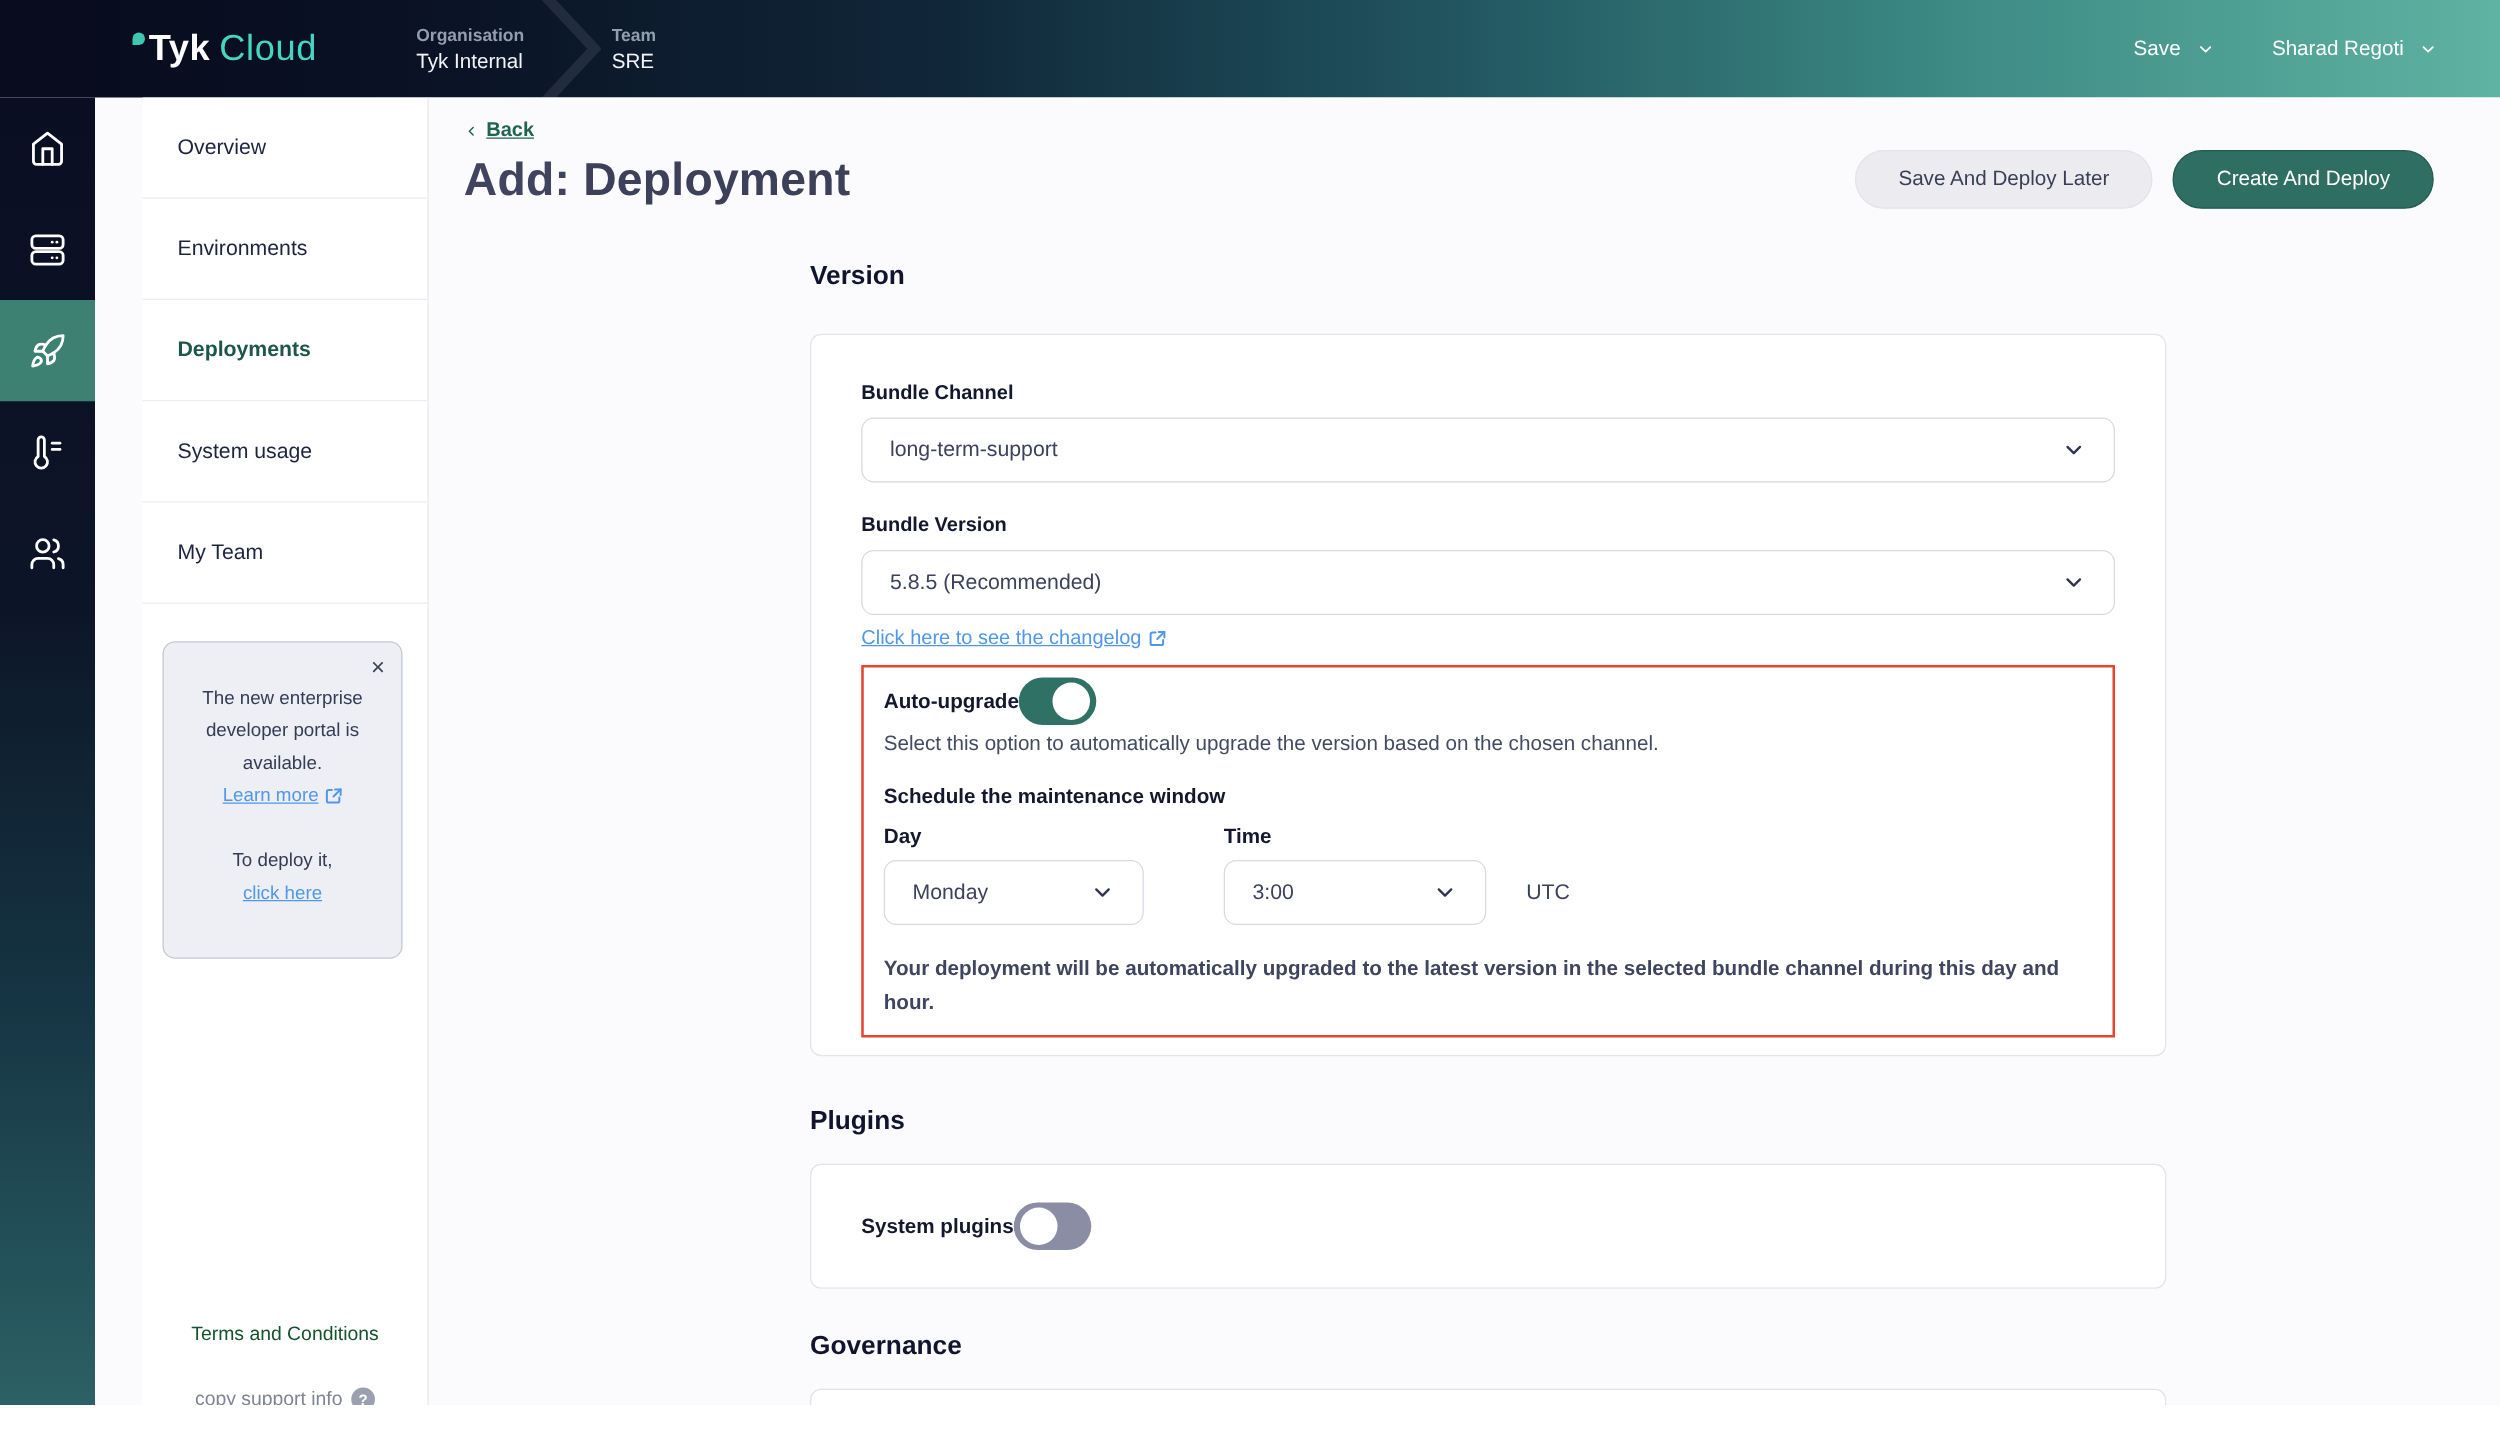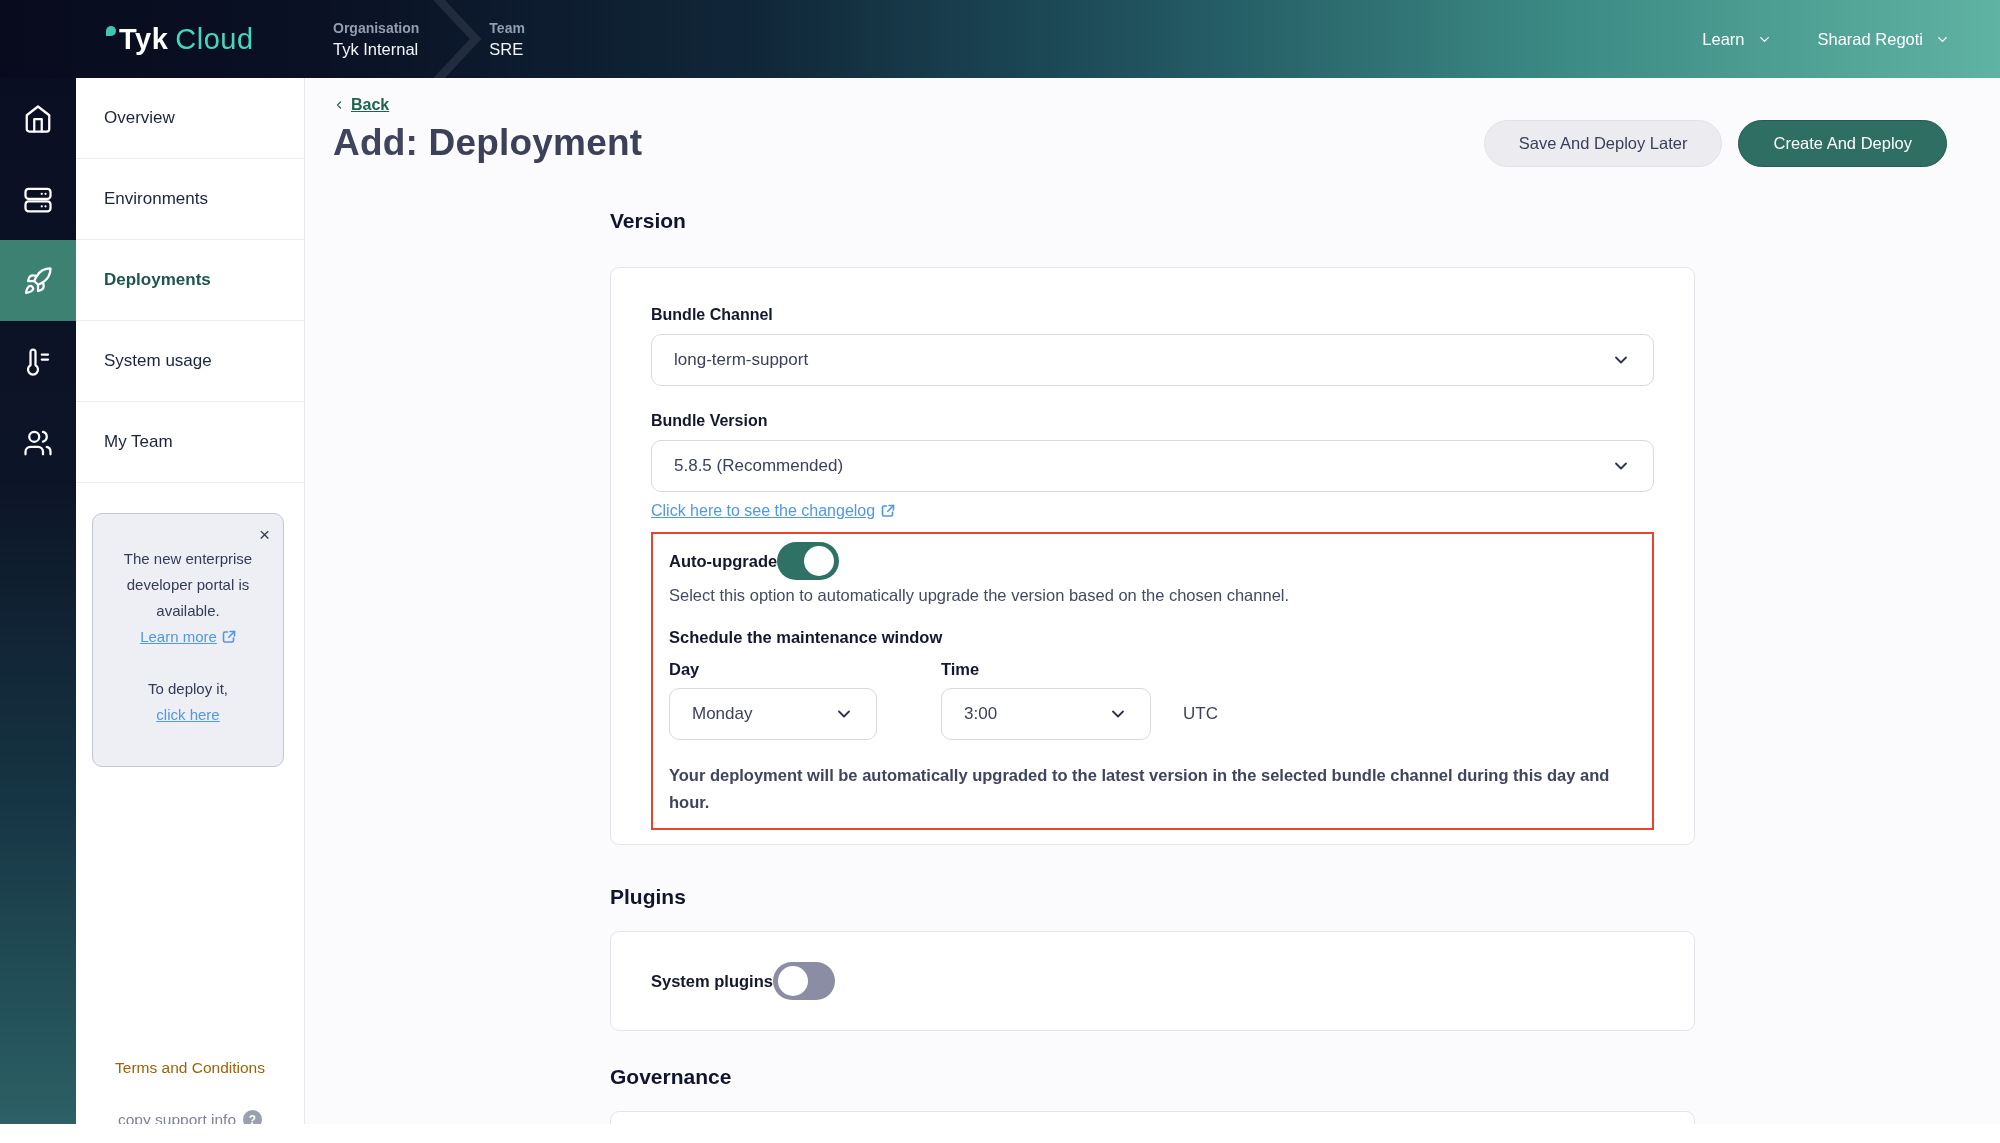--- a/index.html
+++ b/index.html
@@ -28,33 +28,33 @@
 
   
   .shell { display:flex; height:1065px; }
 
   .rail { width:76px; flex:0 0 76px;
     background:linear-gradient(180deg,#0a0e22 0%,#0c1527 38%,#163544 68%,#24525a 88%,#2e6368 100%); }
   .rail-cell { height:81px; display:flex; align-items:center; justify-content:center; cursor:pointer; }
   .rail-cell.active { background:#3d8173; }
   .rail-cell svg { width:30px; height:30px; stroke:#ffffff; fill:none; stroke-width:1.8; stroke-linecap:round; stroke-linejoin:round; }
 
-  .sidenav { width:229px; flex:0 0 229px; background:#ffffff; border-right:1px solid #e7e7ee; position:relative; }
+  .sidenav { width:229px; flex:0 0 229px; background:#ffffff; border-right:1px solid #e7e7ee; position:relative;margin-left:38px; }
   .nav-row { height:81px; display:flex; align-items:center; padding-left:28px; border-bottom:1px solid #ececf2; cursor:pointer; }
   .nav-row span { font-size:17px; color:#1c2440; }
   .nav-row.active span { color:#1d564c; font-weight:700; }
 
   .notice { margin:30px 20px 0 16px; background:#edeff4; border:1px solid #c3c7d2; border-radius:10px;
     padding:10px 13px 38px; text-align:center; }
   .notice-close { text-align:right; color:#3a4054; font-size:19px; line-height:22px; cursor:pointer; }
   .notice-text { color:#343b55; font-size:15px; line-height:26px; }
   .n-link { color:#4f97e8; text-decoration:underline; font-size:15px; line-height:26px; cursor:pointer; display:inline-flex; align-items:center; gap:5px; }
   .notice-gap { height:26px; }
   .ext { stroke:#4f97e8; fill:none; stroke-width:1.6; stroke-linecap:round; stroke-linejoin:round; width:14px; height:14px; }
-  .side-terms { position:absolute; bottom:66px; width:100%; text-align:center; color:#a16207; font-size:15.5px; cursor:pointer; }
+  .side-terms { position:absolute; bottom:66px; width:100%; text-align:center; color:#14532d; font-size:15.5px; cursor:pointer; }
   .side-support { position:absolute; bottom:14px; width:100%; text-align:center; color:#7e8495; font-size:15.5px;
     display:flex; align-items:center; justify-content:center; gap:7px; }
   .q-badge { width:19px; height:19px; border-radius:50%; background:#9aa0ae; color:#ffffff; font-size:12px; font-weight:700;
     display:inline-flex; align-items:center; justify-content:center; cursor:pointer; }
 
   
   .main { flex:1; background:#fbfbfd; padding:16px 53px 0 28px; }
   .page-head { display:flex; justify-content:space-between; align-items:flex-start; }
   .back-link { display:inline-flex; align-items:center; gap:6px; color:#1e654b; font-size:16px; font-weight:700; cursor:pointer; height:22px; }
   .back-link .bchev { stroke:#1e654b; fill:none; stroke-width:2.4; stroke-linecap:round; stroke-linejoin:round; }
@@ -121,21 +121,21 @@
       <span class="crumb-label">Organisation</span>
       <span class="crumb-value">Tyk Internal</span>
     </div>
     <div class="crumb-divider"></div>
     <div class="crumb">
       <span class="crumb-label">Team</span>
       <span class="crumb-value">SRE</span>
     </div>
     <div class="top-right">
       <div class="top-menu">
-        <span>Learn</span>
+        <span>Save</span>
         <svg class="chev" width="15" height="15" viewBox="0 0 24 24">
             <polyline points="6 9 12 15 18 9"></polyline>
           </svg>
       </div>
       <div class="top-menu">
         <span>Sharad Regoti</span>
         <svg class="chev" width="15" height="15" viewBox="0 0 24 24">
             <polyline points="6 9 12 15 18 9"></polyline>
           </svg>
       </div>

